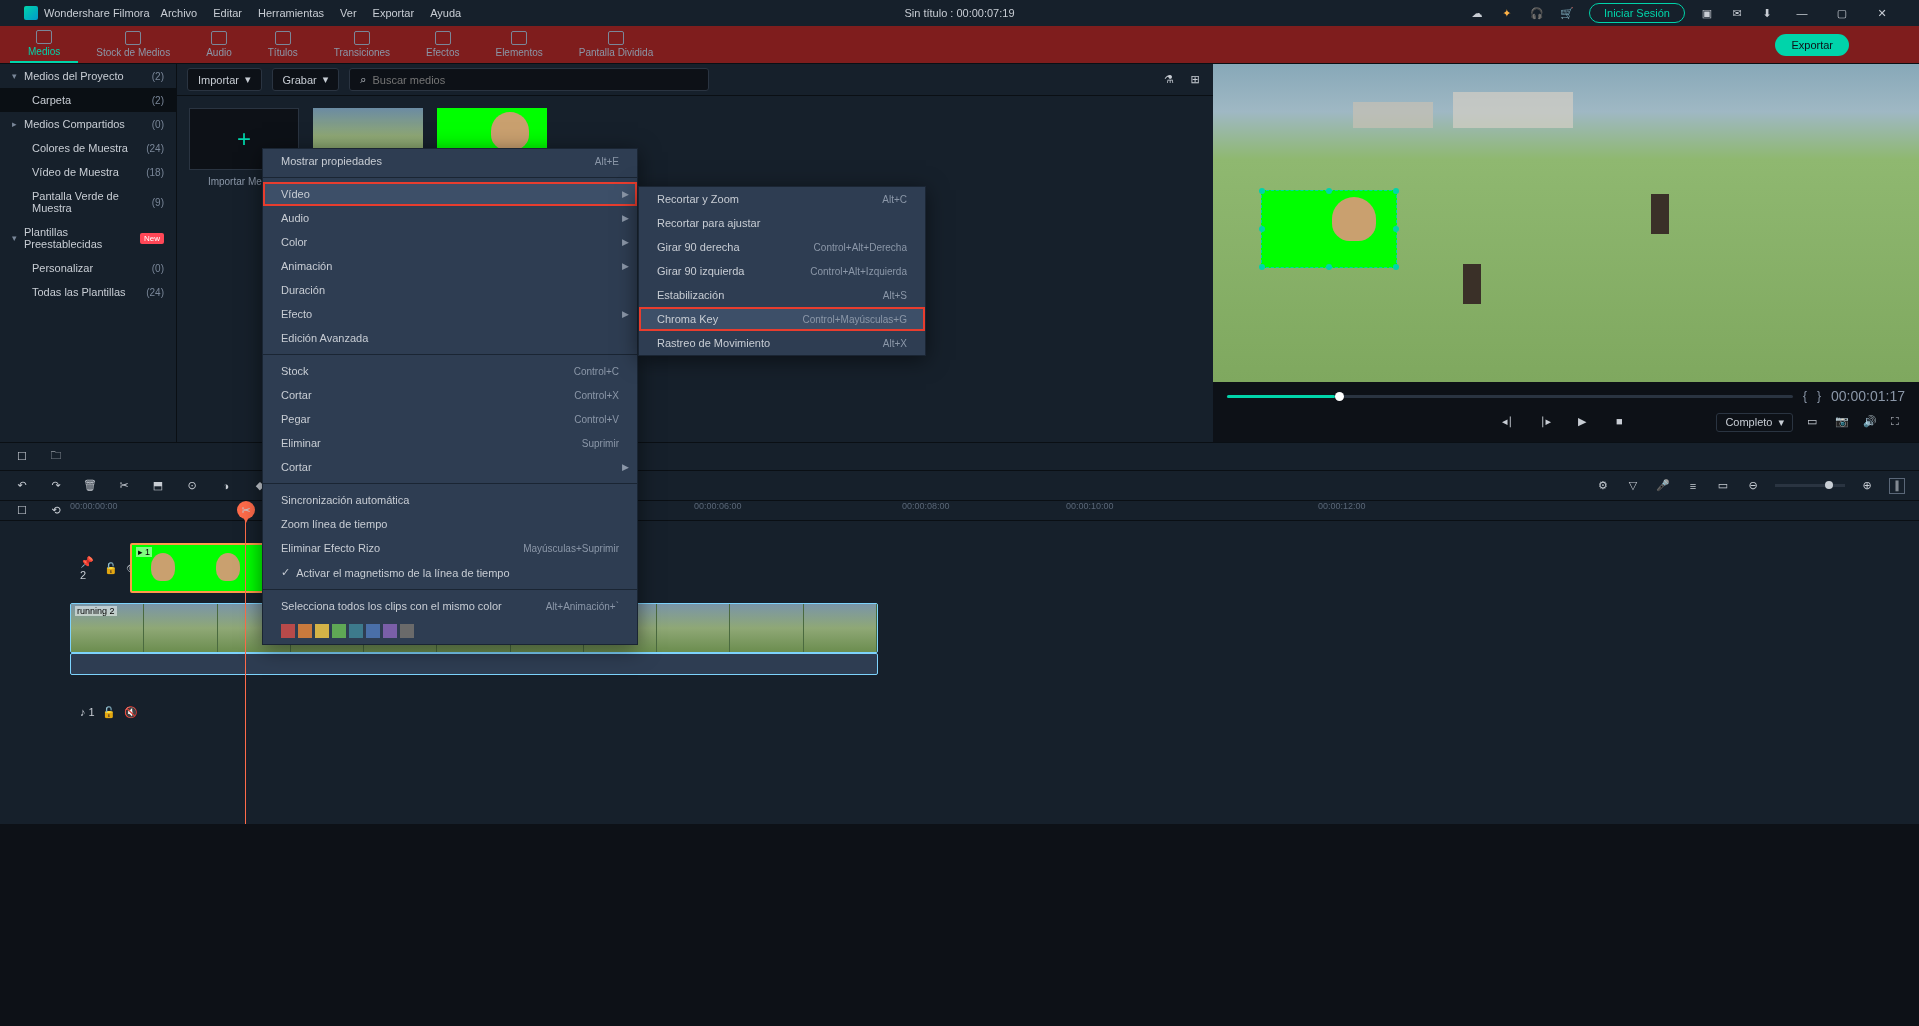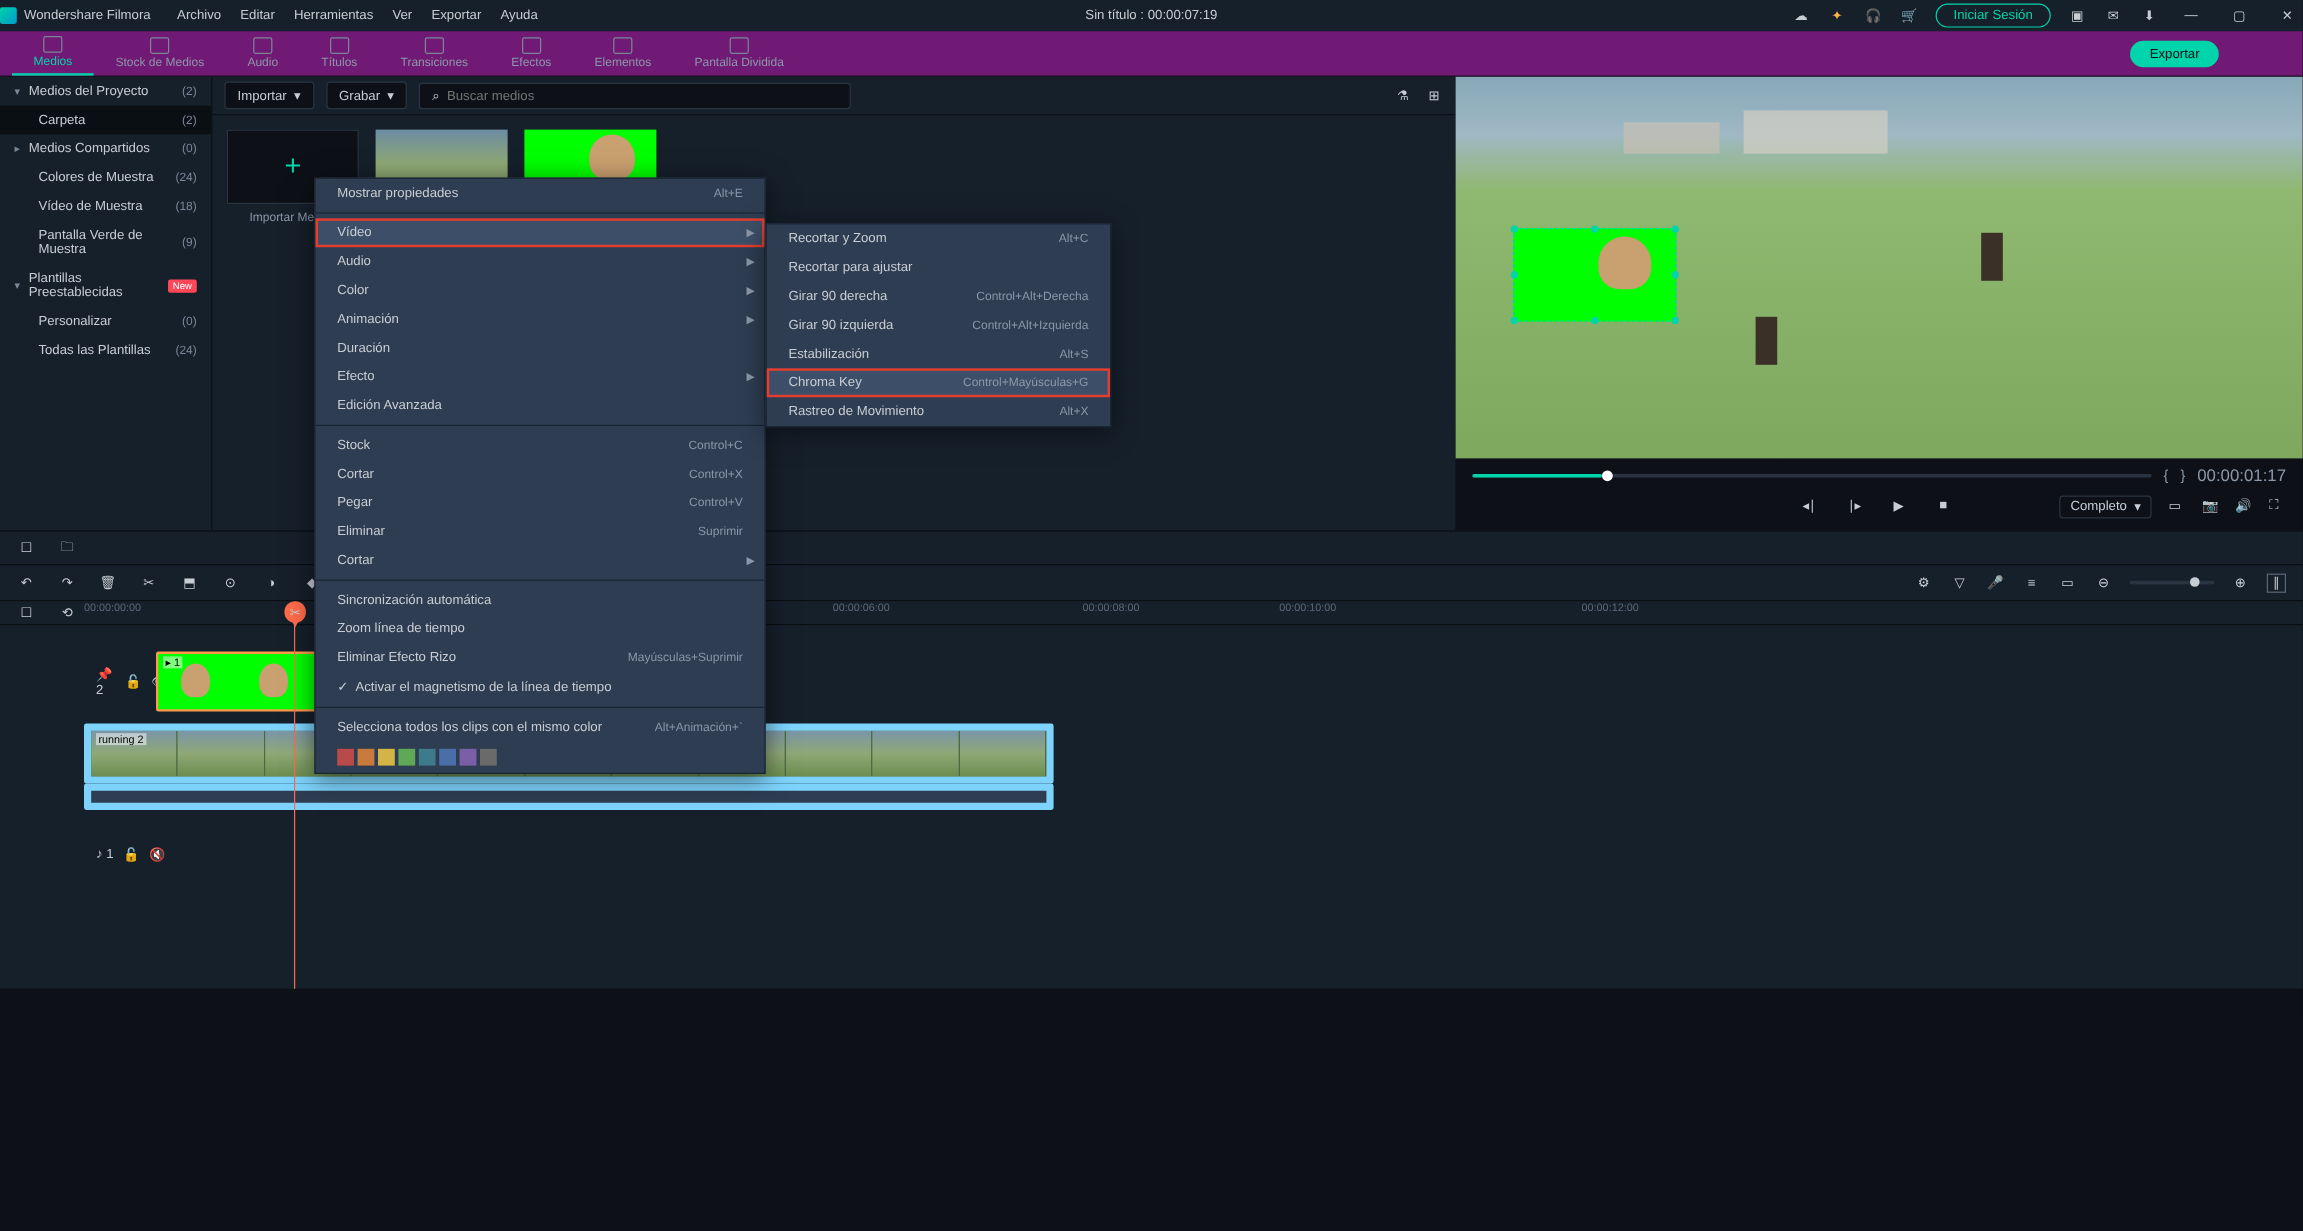--- a/index.html
+++ b/index.html
@@ -1,29 +1,29 @@
 <!DOCTYPE html>
 <html><head>
 <meta charset="utf-8">
 <style>
 *{margin:0;padding:0;box-sizing:border-box;font-family:"Segoe UI",Arial,sans-serif;font-size:11px;color:#c8cdd4;user-select:none}
 body{background:#0d1117;width:1919px;height:1026px;overflow:hidden;position:relative}
-.titlebar{height:26px;background:#16202b;display:flex;align-items:center;padding:0 0;gap:14px}
+.titlebar{height:26px;background:#16202b;display:flex;align-items:center;padding:0 24px;gap:3px}
 .logo{display:flex;align-items:center;gap:6px}
 .logo-icon{width:14px;height:14px;background:linear-gradient(135deg,#00d4aa,#0099cc);border-radius:2px}
 .app-name{font-weight:500}
 .menubar{display:flex;gap:16px;margin-left:8px}
 .menubar span{cursor:pointer}
 .title-center{position:absolute;left:50%;transform:translateX(-50%);color:#c8cdd4}
 .title-right{margin-left:auto;display:flex;align-items:center;gap:14px}
 .icon-btn{width:16px;height:16px;display:flex;align-items:center;justify-content:center;cursor:pointer}
 .login-btn{border:1px solid #00d4aa;color:#00d4aa;padding:3px 14px;border-radius:12px;cursor:pointer}
 .win-btn{width:26px;text-align:center;cursor:pointer}
 
-.toolbar{height:38px;background:#701a75;display:flex;align-items:center;padding:0 10px;border-bottom:1px solid #0a0f14}
+.toolbar{height:38px;background:#7f1d1d;display:flex;align-items:center;padding:0 10px;border-bottom:1px solid #0a0f14}
 .tool-tab{display:flex;flex-direction:column;align-items:center;gap:2px;padding:0 18px;cursor:pointer;height:100%;justify-content:center}
 .tool-tab.active{border-bottom:2px solid #00d4aa}
 .tool-tab.active .tab-label{color:#00d4aa}
 .tab-icon{width:16px;height:14px;border:1px solid #7a8799;border-radius:2px}
 .tab-label{font-size:10px;color:#8b97a8}
 .export-btn{margin-left:auto;margin-right:60px;background:#00d4aa;color:#0d1117;padding:5px 16px;border-radius:14px;font-weight:500;cursor:pointer}
 
 .main{display:flex;height:378px}
 .sidebar{width:177px;background:#16202b;border-right:1px solid #0a0f14}
 .side-item{display:flex;align-items:center;padding:6px 12px;cursor:pointer;position:relative}
@@ -79,21 +79,21 @@
 .slider-thumb{position:absolute;right:12px;top:-3px;width:8px;height:8px;background:#c8cdd4;border-radius:50%}
 .ruler-row{height:20px;display:flex;align-items:center;padding-left:70px;position:relative;border-bottom:1px solid #0a0f14}
 .ruler{flex:1;position:relative;height:100%}
 .ruler-tick{position:absolute;top:0;font-size:9px;color:#5a6778}
 .playhead{position:absolute;left:245px;top:0;bottom:0;width:1px;background:#ff6b4a;z-index:5}
 .playhead-head{position:absolute;top:58px;left:237px;width:18px;height:18px;background:#ff6b4a;border-radius:50%;z-index:6;display:flex;align-items:center;justify-content:center}
 .playhead-head::after{content:"";position:absolute;top:16px;left:6px;width:0;height:0;border-left:3px solid transparent;border-right:3px solid transparent;border-top:6px solid #ff6b4a}
 .tracks{flex:1;position:relative;padding-left:70px}
 .track-head{position:absolute;left:0;width:70px;height:50px;display:flex;align-items:center;gap:8px;padding-left:10px}
 .track-row{height:50px;position:relative;margin-bottom:10px}
-.clip{position:absolute;top:0;height:50px;border-radius:2px;overflow:hidden;border:6px solid #7dd3fc}
+.clip{position:absolute;top:0;height:50px;border-radius:2px;overflow:hidden;border:1px solid #7dd3fc}
 .clip.dog{left:60px;width:198px;background:#00ff00;border:2px solid #ff9a4a}
 .clip.run{left:0;width:808px;background:#5a7a4f;display:flex}
 .clip.audio{left:0;width:808px;height:22px;top:50px;background:#2e3d52}
 .clip-label{position:absolute;top:2px;left:4px;font-size:9px;color:#000;background:rgba(255,255,255,0.5);padding:0 2px}
 .frame{flex:1;background:linear-gradient(180deg,#7a95a8 0%,#8fa876 50%,#6b8d4f 100%);border-right:1px solid #4a6a3f}
 .dog-clip-content{position:absolute;inset:0;display:flex}
 .dog-frame{flex:1;background:#00ff00;position:relative}
 .dog-frame::after{content:"";position:absolute;top:8px;left:30%;width:24px;height:28px;background:#c9a06f;border-radius:50% 50% 40% 40%}
 
 .context-menu{position:absolute;background:#2e3d52;border:1px solid #1a2533;min-width:200px;box-shadow:0 4px 20px rgba(0,0,0,0.5);z-index:100}

